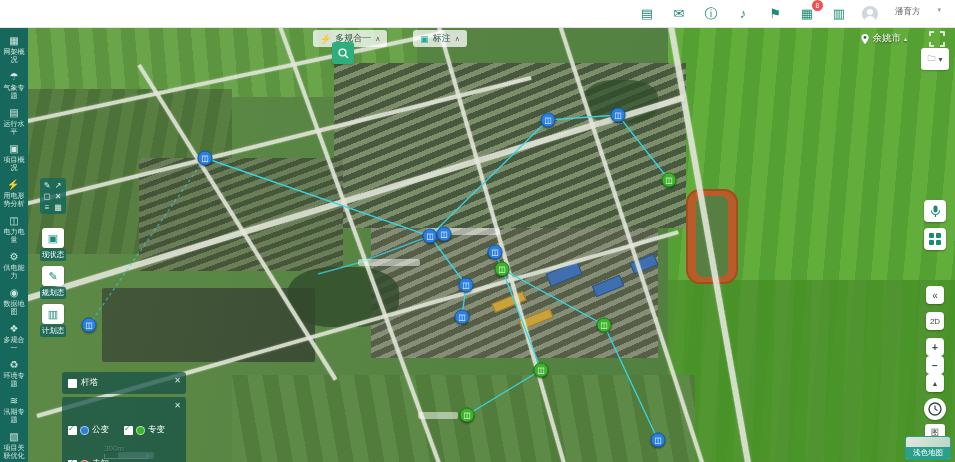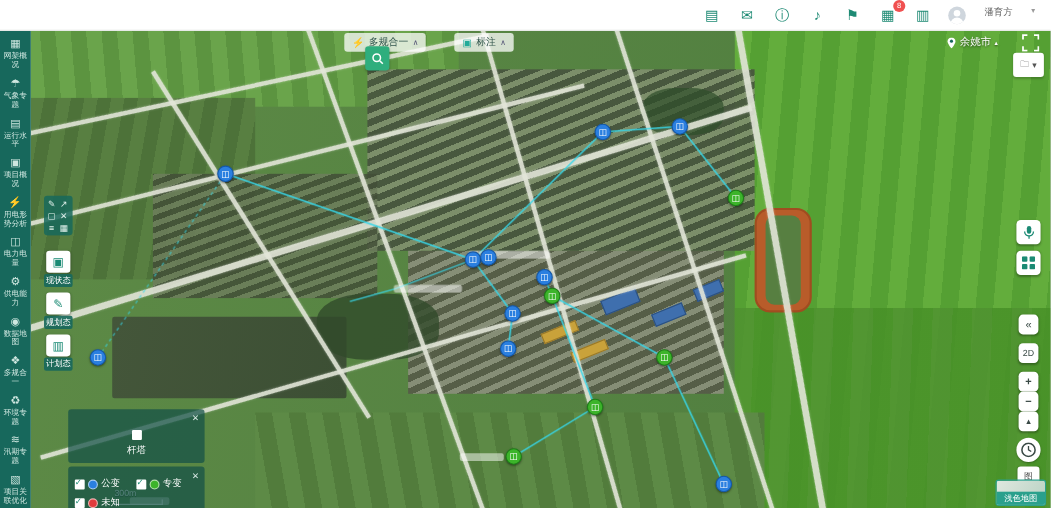--- a/index.html
+++ b/index.html
@@ -97,23 +97,23 @@
   .rbtn.small { width:18px; height:18px; right:11px; }
   .legend-btn { position:absolute; right:10px; width:20px; height:26px; background:#fff; border-radius:3px; z-index:20; cursor:pointer; font-size:8px; color:#444; display:flex; align-items:center; justify-content:center; text-align:center; line-height:9px; box-shadow:0 1px 2px rgba(0,0,0,.3); padding:0 4px; }
   .style-thumb { position:absolute; right:4px; bottom:2px; width:46px; height:24px; border-radius:3px; overflow:hidden; z-index:20; cursor:pointer; border:1px solid #2aa08c; background:linear-gradient(120deg,#dfe8df,#b9d2c4); }
   .style-thumb .st-lbl { position:absolute; left:0; right:0; bottom:0; background:#2aa08c; color:#fff; font-size:7.5px; text-align:center; padding:1px 0; }
 
   
   .legend-panel { position:absolute; left:34px; top:344px; width:124px; z-index:20; font-size:8.5px; color:#fff; }
   .lg-sec { background:rgba(20,80,70,.72); border-radius:3px; padding:5px 6px; position:relative; margin-bottom:3px; }
   .lg-close { position:absolute; right:5px; top:4px; font-size:8px; color:#d9e8e4; cursor:pointer; }
   .lg-row { display:flex; align-items:center; gap:4px; margin-top:4px; }
-  .lg-row:first-child { margin-top:14px;flex-direction:column; }
+  .lg-row:first-child { margin-top:0; }
   .lg-grid { display:flex; flex-wrap:wrap; }
-  .lg-item { display:flex; align-items:center; gap:3px; width:50%; margin-top:5px; cursor:pointer; }
+  .lg-item { display:flex; align-items:center; gap:3px; width:50%; margin-top:22px; cursor:pointer; }
   .cbx { width:9px; height:9px; background:#fff; border-radius:1px; position:relative; flex:0 0 auto; }
   .cbx.checked:after { content:"✓"; position:absolute; left:0px; top:-2px; font-size:8px; color:#1b8a74; }
   .dot { width:9px; height:9px; border-radius:50%; flex:0 0 auto; border:1px solid rgba(255,255,255,.6); }
 
   
   .scalebar { position:absolute; left:76px; top:416px; z-index:15; color:#fff; font-size:8px; text-shadow:0 1px 1px rgba(0,0,0,.7); }
   .scale-line { width:44px; height:5px; border:1px solid #fff; border-top:none; margin-top:1px; }
 
   svg { display:block; }
 </style>

